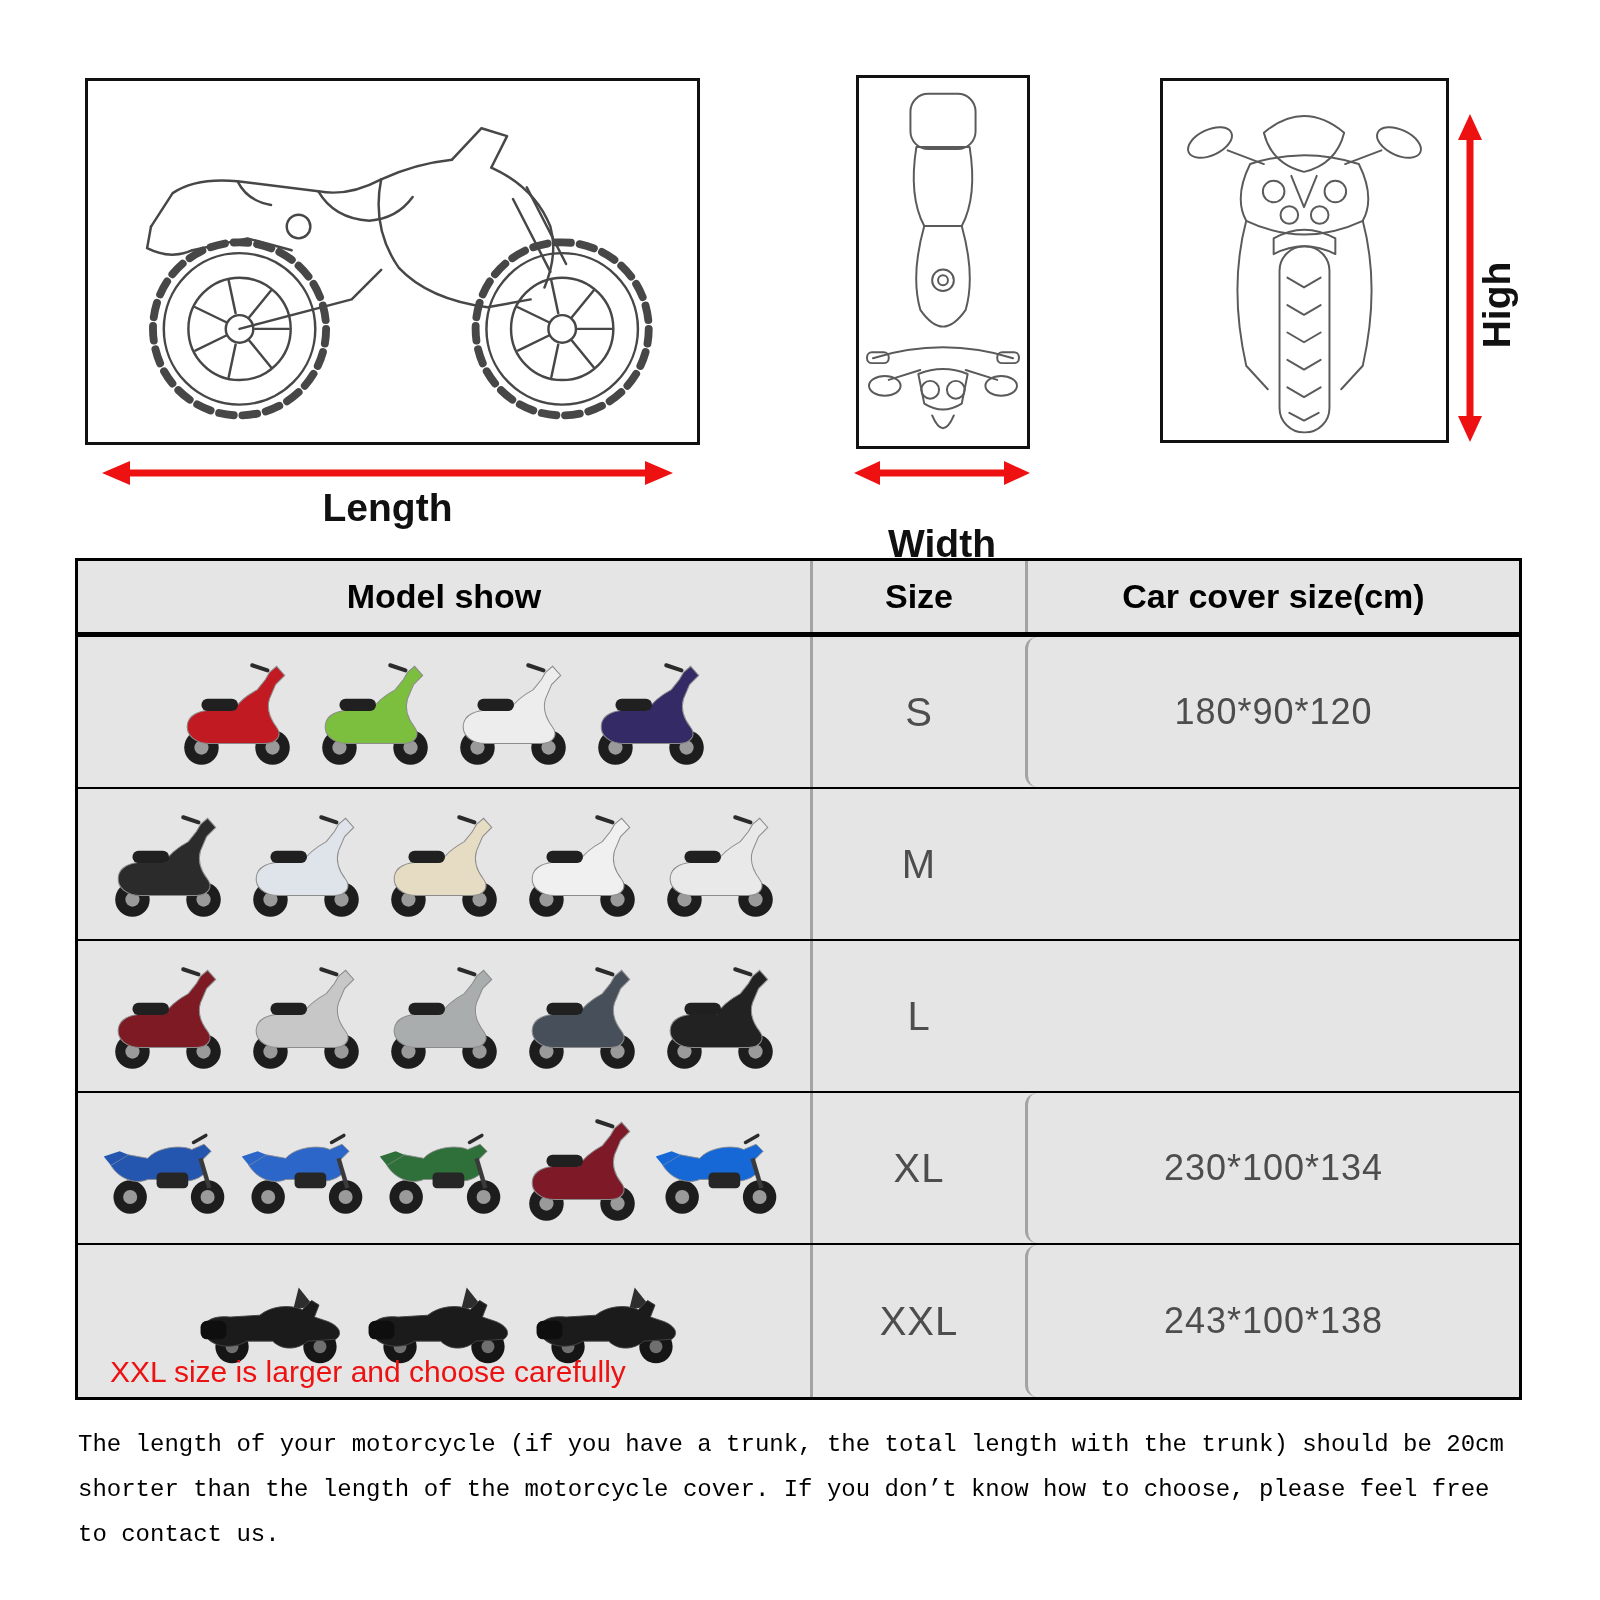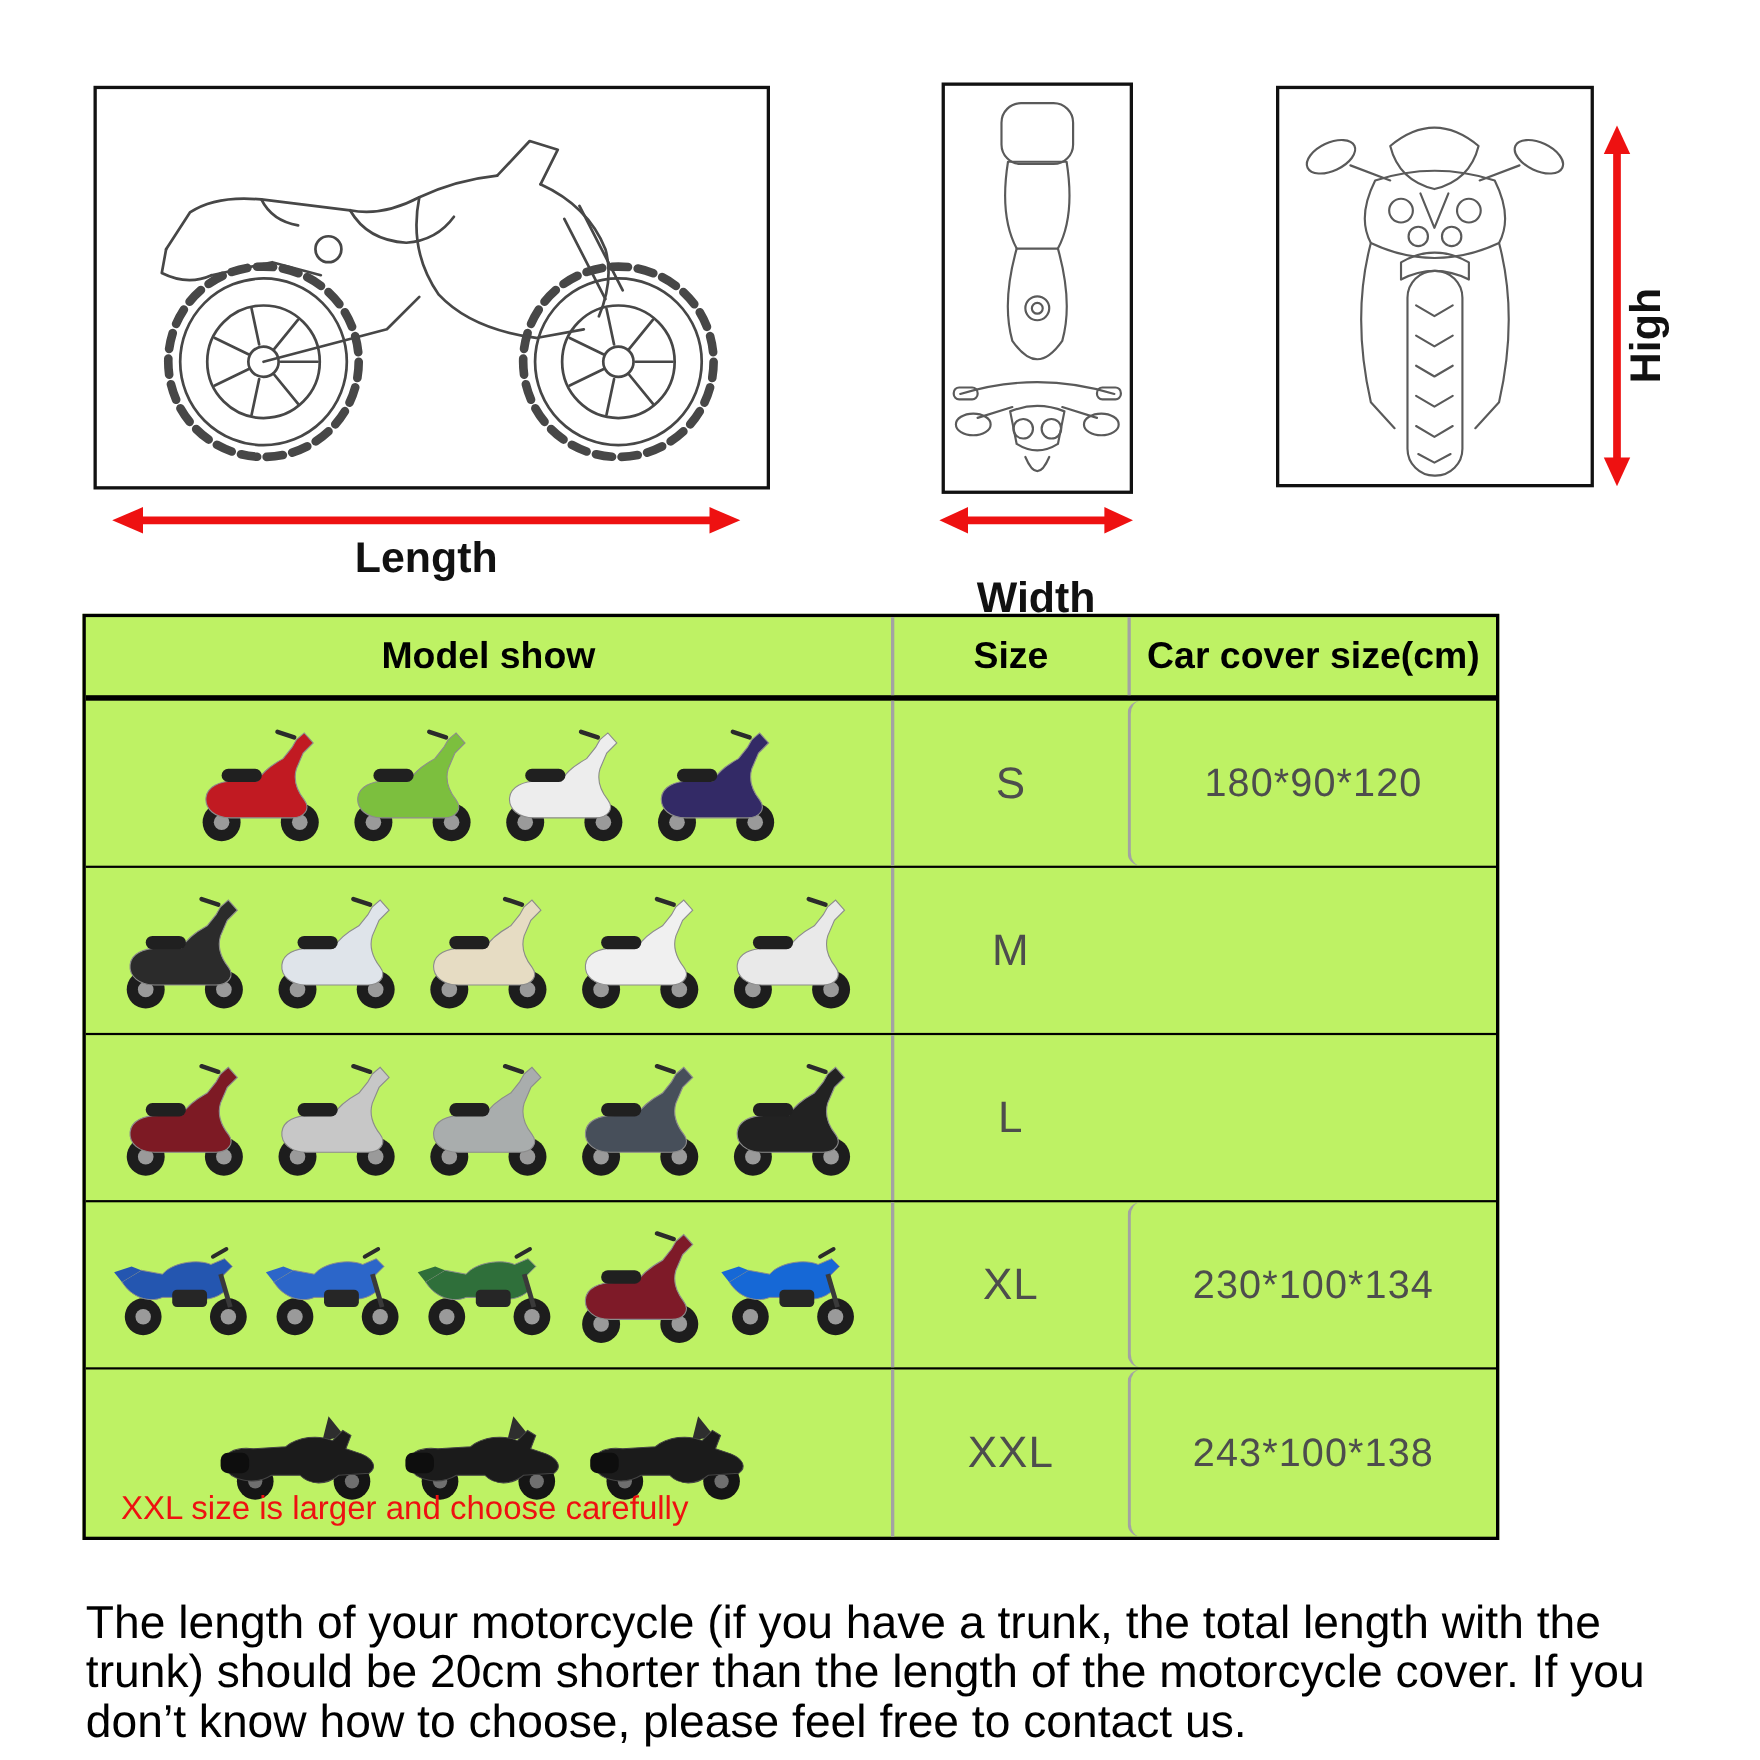--- a/index.html
+++ b/index.html
@@ -18,40 +18,40 @@
   .width-arrow  { left: 852px; top: 458px; width: 180px; height: 30px; }
   .high-arrow   { left: 1453px; top: 112px; width: 34px; height: 332px; }
 
   .dim-label { position: absolute; font-size: 39px; font-weight: bold; color: #111; text-align: center; }
   .length-label { left: 100px; top: 486px; width: 575px; }
   .width-label  { left: 852px; top: 486px; width: 180px; margin-top: 36px; }
   .high-label   { left: 1474px; top: 384px; width: 158px; height: 46px; line-height: 46px;
                   transform: rotate(-90deg); transform-origin: left top; }
 
   
-  .size-table { position: absolute; left: 75px; top: 558px; width: 1288px; border: 3px solid #000; background: #bef264; }
+  .size-table { position: absolute; left: 75px; top: 558px; width: 1447px; border: 3px solid #000; background: #e5e5e5; }
   .t-row { display: grid; grid-template-columns: 732px 215px 1fr; }
   .t-head { height: 76px; border-bottom: 5px solid #000; }
   .t-data { height: 152px; border-bottom: 2px solid #000; }
   .t-data:last-child { border-bottom: none; }
   .cell { display: flex; align-items: center; justify-content: center; overflow: hidden; }
   .cell.c2, .cell.c3 { border-left: 3px solid #a3a3a3; }
   .head-cell { font-size: 34px; font-weight: bold; color: #000; }
   .size-txt  { font-size: 40px; color: #4d4d4d; letter-spacing: 1px; }
   .cover-txt { font-size: 36px; color: #4d4d4d; letter-spacing: 1px; border-radius: 12px; }
   .models { gap: 6px; padding: 4px 8px; }
   .models.xxl { position: relative; align-items: center; padding-top: 10px; }
   .bike { width: 132px; height: 112px; flex: 0 0 auto; }
   .bike svg { width: 100%; height: 100%; display: block; }
   .bike.cruiser { width: 162px; height: 88px; }
   .xxl-note { position: absolute; left: 32px; bottom: 8px; font-size: 30px; color: #ee1111; white-space: nowrap; }
 
   
-  .footer-note { position: absolute; left: 78px; top: 1452px; width: 1448px;
-                 font-size: 42px; line-height: 45px; color: #000; }
+  .footer-note { position: absolute; left: 78px; top: 1422px; width: 1448px;
+                 font-size: 24px; line-height: 45px; color: #000; font-family: Liberation Mono, monospace; }
 </style>
 </head>
 <body>
 
 <svg width="0" height="0" style="position:absolute" aria-hidden="true">
   <defs>
     <g id="sym-scooter">
       <circle cx="30" cy="90" r="17" fill="#1d1d1d"></circle>
         <circle cx="30" cy="90" r="7" fill="#9a9a9a"></circle>
       <circle cx="100" cy="90" r="17" fill="#1d1d1d"></circle>

